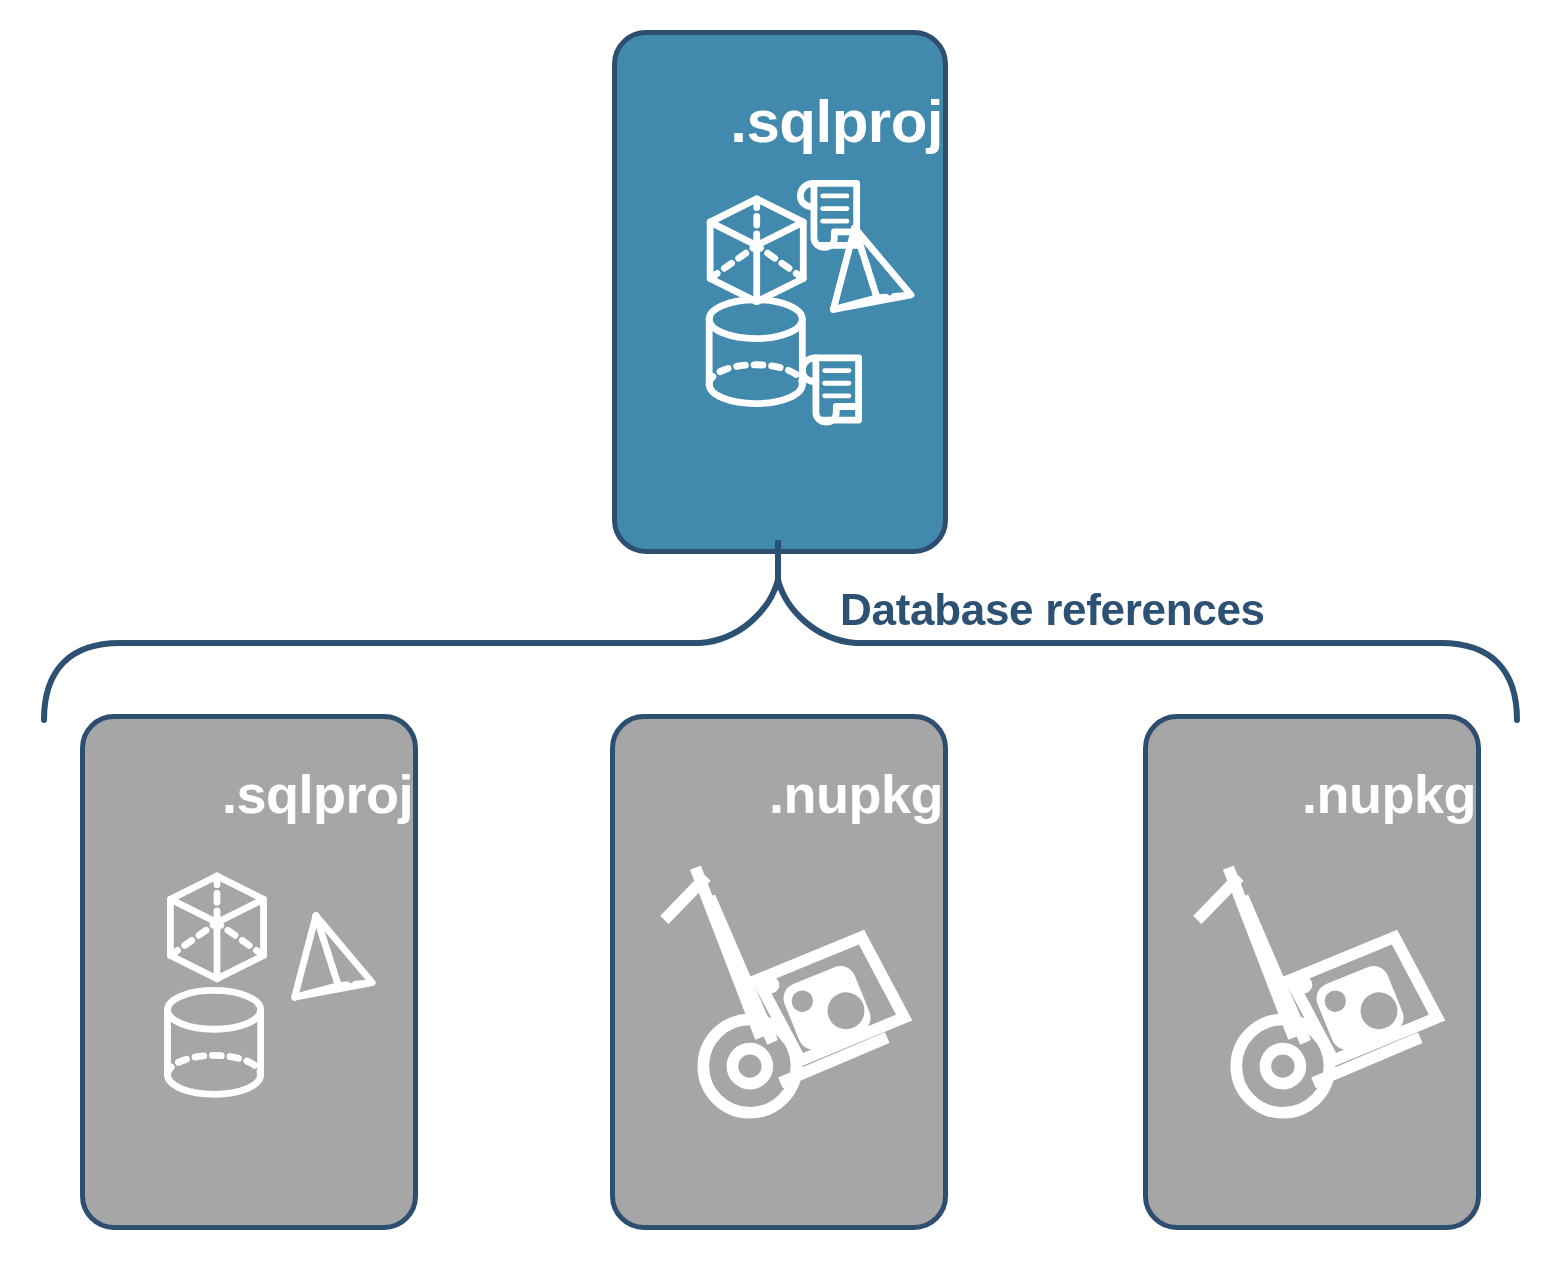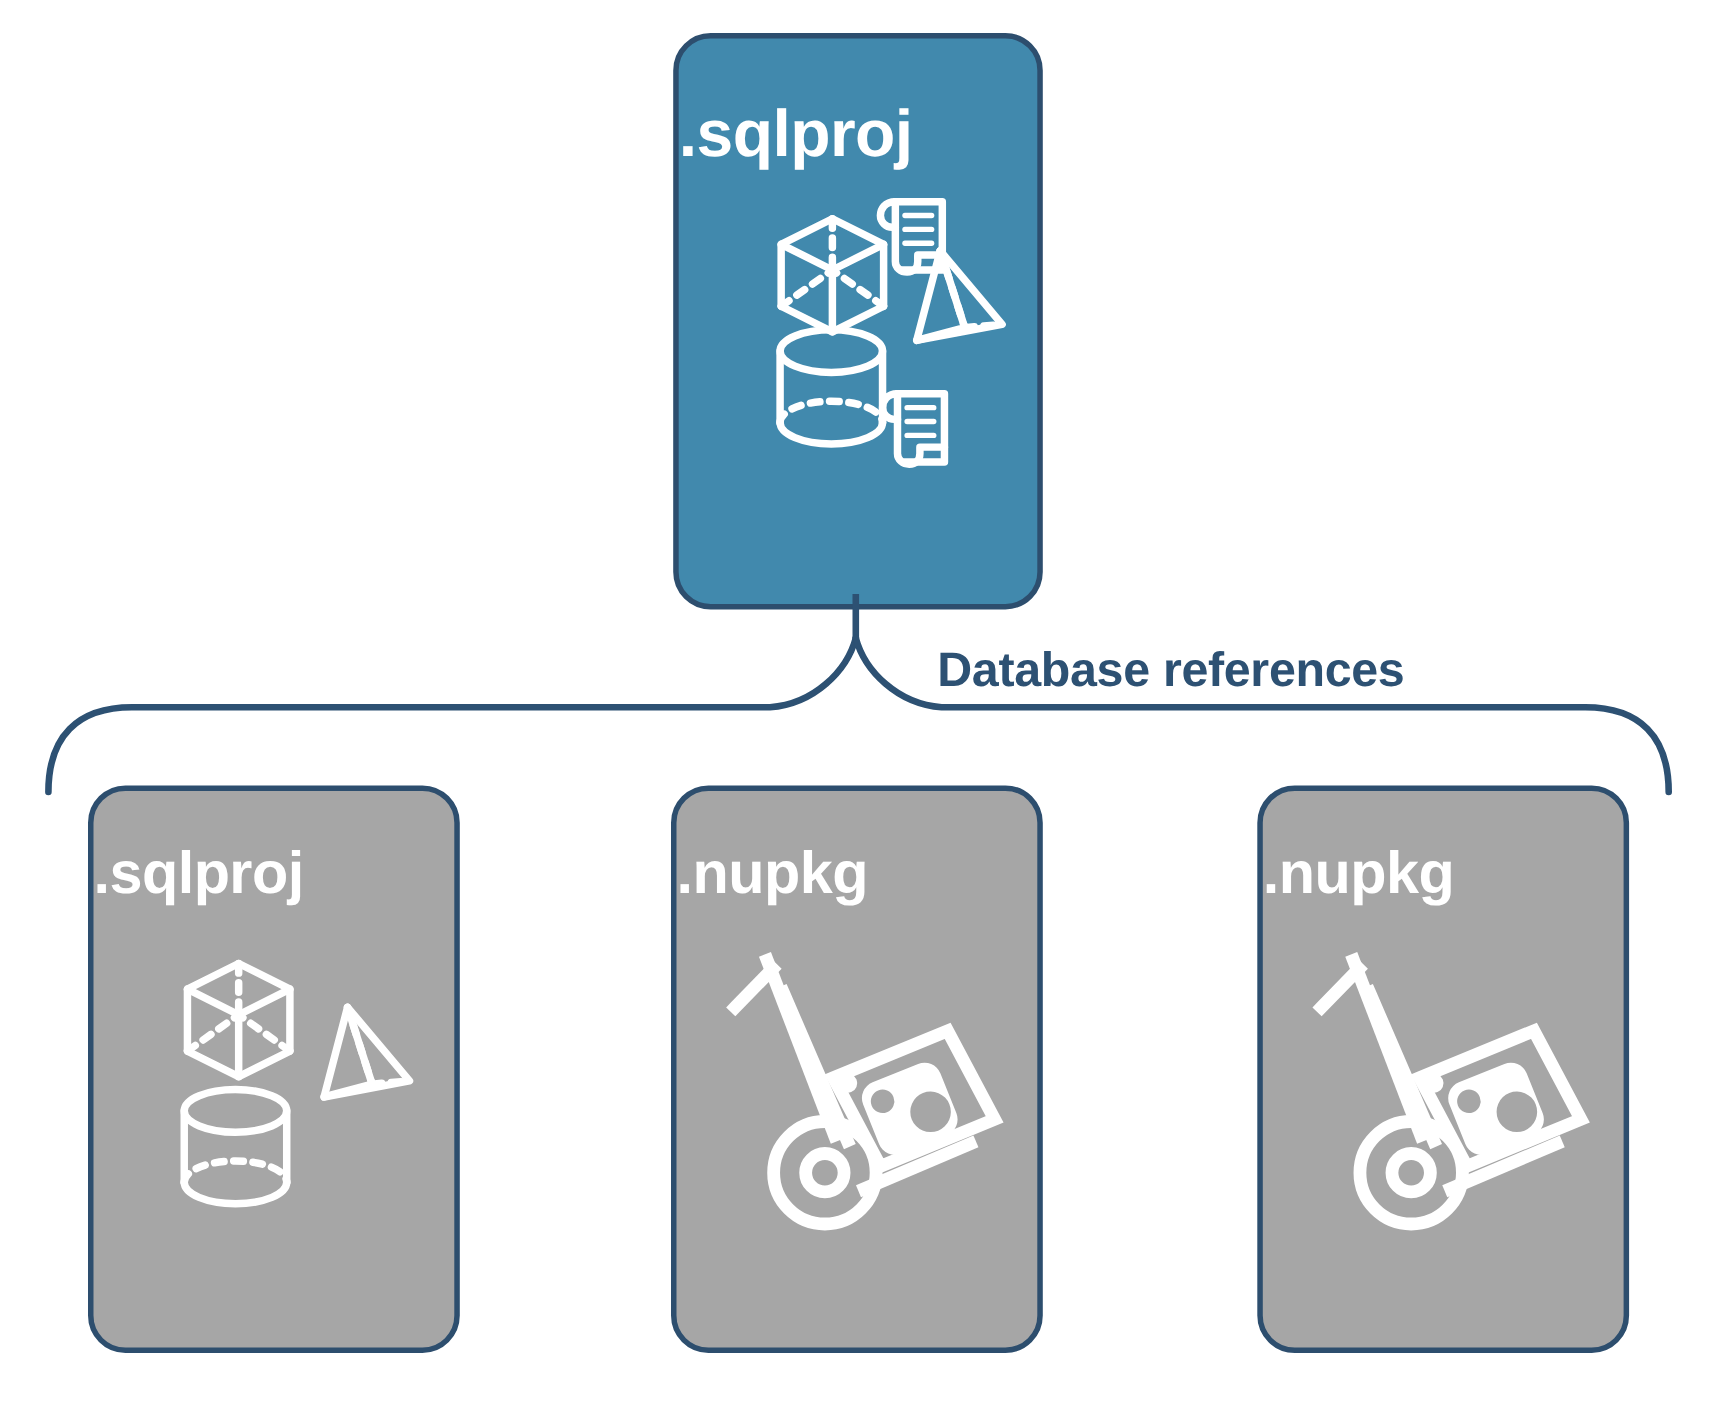--- a/index.html
+++ b/index.html
@@ -24,21 +24,21 @@
     position: absolute;
     box-sizing: border-box;
     border: 5px solid #2d4e6e;
     border-radius: 34px;
     overflow: hidden;
   }
   .card-title {
     position: absolute;
     left: 0;
     width: 100%;
-    text-align: left;
+    text-align: right;
     color: #ffffff;
     font-weight: bold;
     letter-spacing: -0.5px;
     white-space: nowrap;
     user-select: none;
   }
   .icon-layer {
     position: absolute;
     left: 0; top: 0;
     width: 100%;
@@ -73,21 +73,20 @@
   #brace-label {
     position: absolute;
     left: 840px;
     top: 585px;
     color: #2d5173;
     font-size: 44px;
     font-weight: bold;
     letter-spacing: -0.3px;
     white-space: nowrap;
     user-select: none;
-    margin-left: 12px;
   }
 </style>
 </head>
 <body>
 
 <div id="stage">
 
   <div class="card" id="card-main">
     <div class="card-title">.sqlproj</div>
     <div class="icon-layer">

